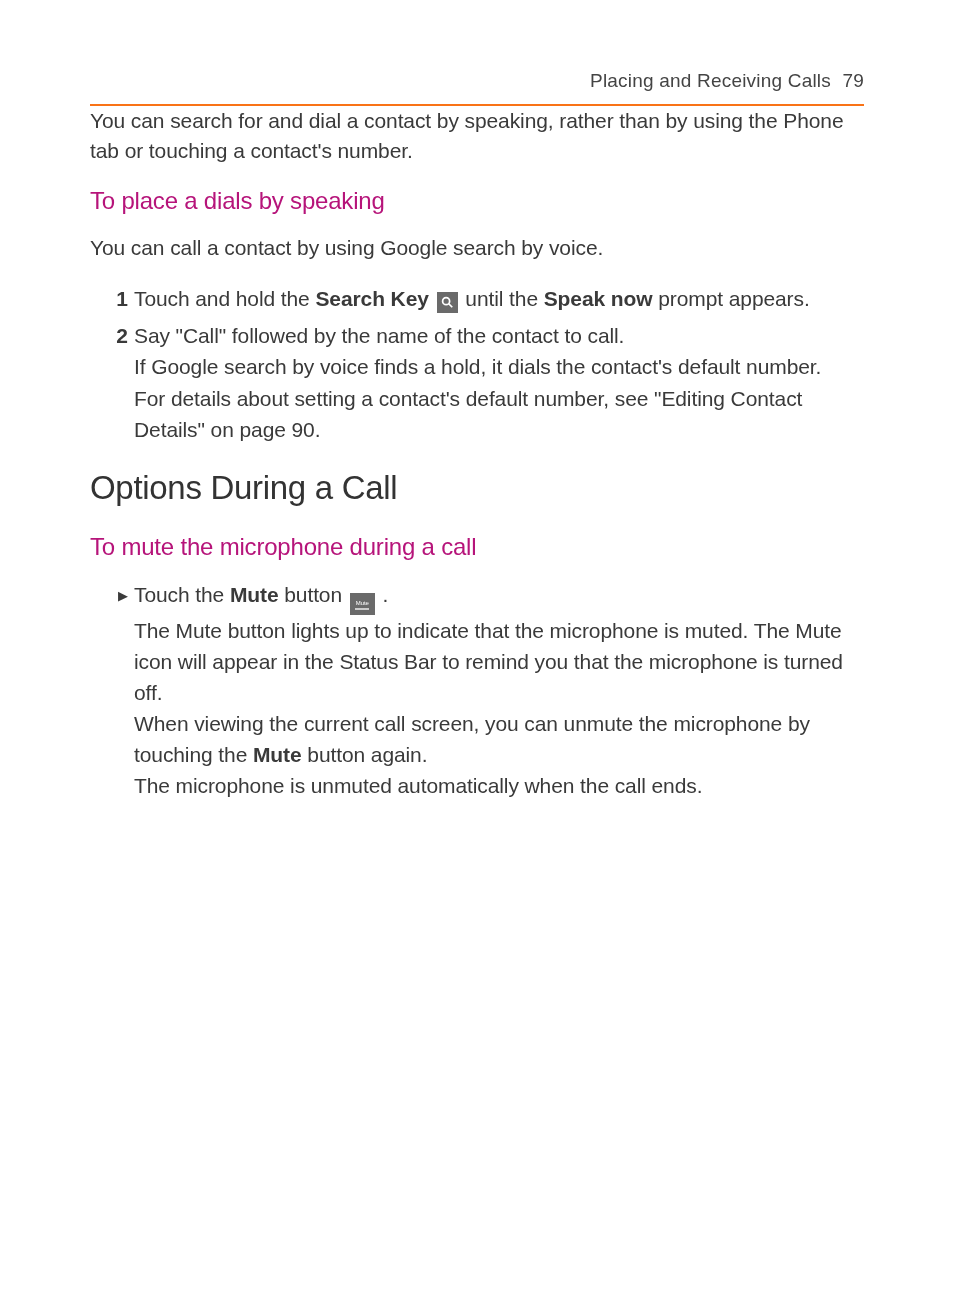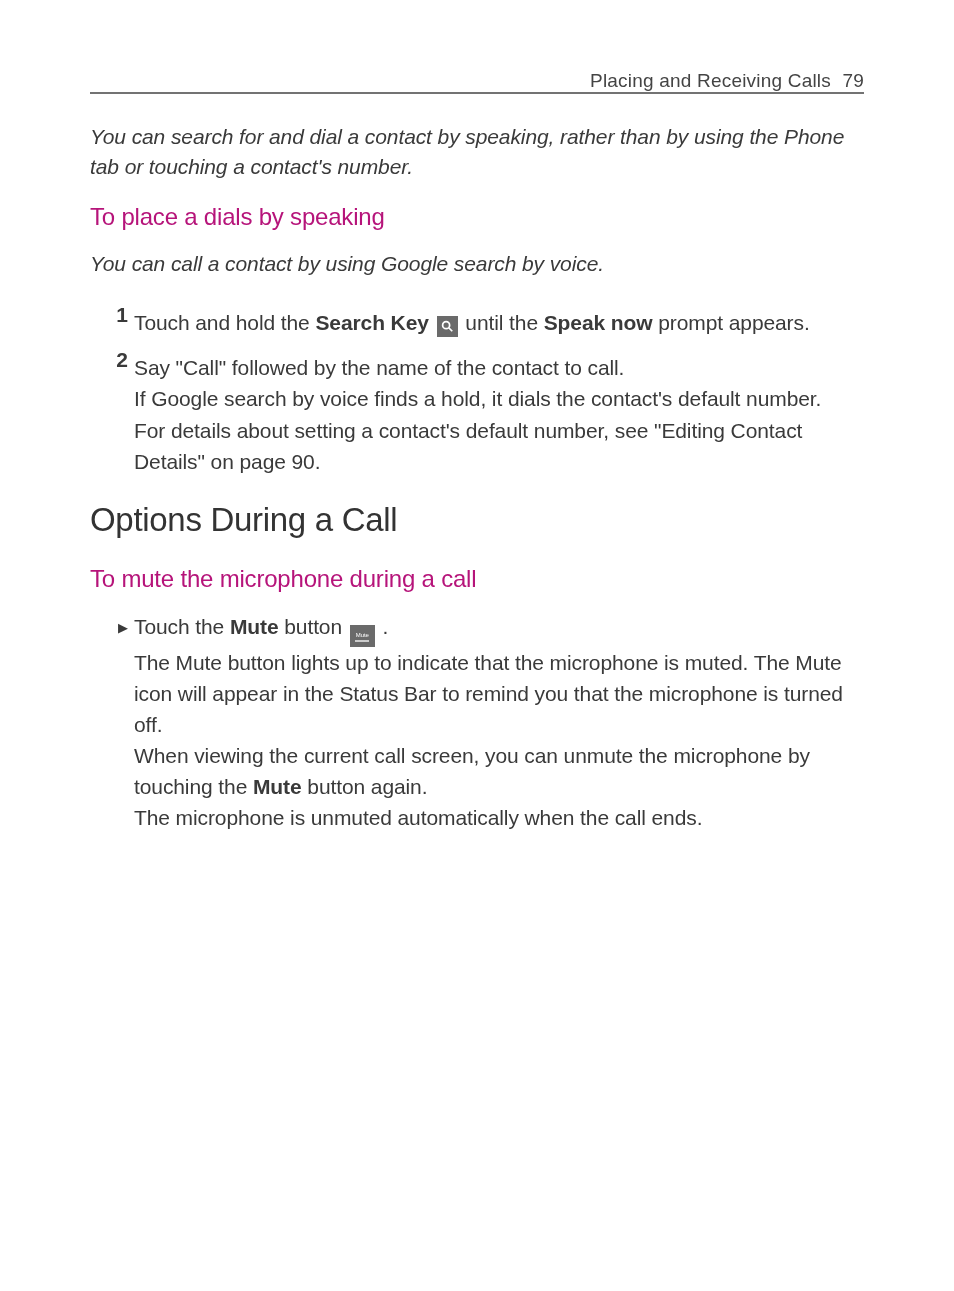--- a/index.html
+++ b/index.html
@@ -10,42 +10,40 @@
     color: #222;
     width: 954px;
   }
   .page {
     padding: 70px 90px 80px 90px;
   }
   .header {
     text-align: right;
     font-size: 19px;
     color: #444;
-    padding-bottom: 0;
-    border-bottom: 2px solid #737373;
-    margin-bottom: 28px;
+    padding-bottom: 12px;
+    border-bottom: 2px solid #f97316;
     letter-spacing: 0.2px;
   }
   .page-num {
     margin-left: 6px;
   }
   h2.section-heading {
     font-size: 33px;
     font-weight: 400;
     margin: 10px 0 26px 0;
     color: #333;
     letter-spacing: -0.3px;
   }
   .body-text {
     font-size: 21px;
     line-height: 1.45;
     margin: 0 0 20px 0;
     color: #3a3a3a;
     letter-spacing: -0.1px;
-    font-style: italic;
   }
   h3.sub-heading {
     font-size: 24px;
     font-weight: 400;
     color: #b6147a;
     margin: 8px 0 18px 0;
     letter-spacing: -0.2px;
   }
   .num-list {
     margin: 0 0 24px 0;
@@ -60,21 +58,20 @@
   }
   .num-item .marker {
     flex: 0 0 38px;
     text-align: right;
     font-weight: 700;
     padding-right: 6px;
   }
   .num-item .content {
     flex: 1;
     letter-spacing: -0.1px;
-    margin-top: 8px;
   }
   .bullet-item {
     display: flex;
     margin: 0 0 6px 0;
     font-size: 21px;
     line-height: 1.48;
     color: #3a3a3a;
   }
   .bullet-item .marker {
     flex: 0 0 38px;

